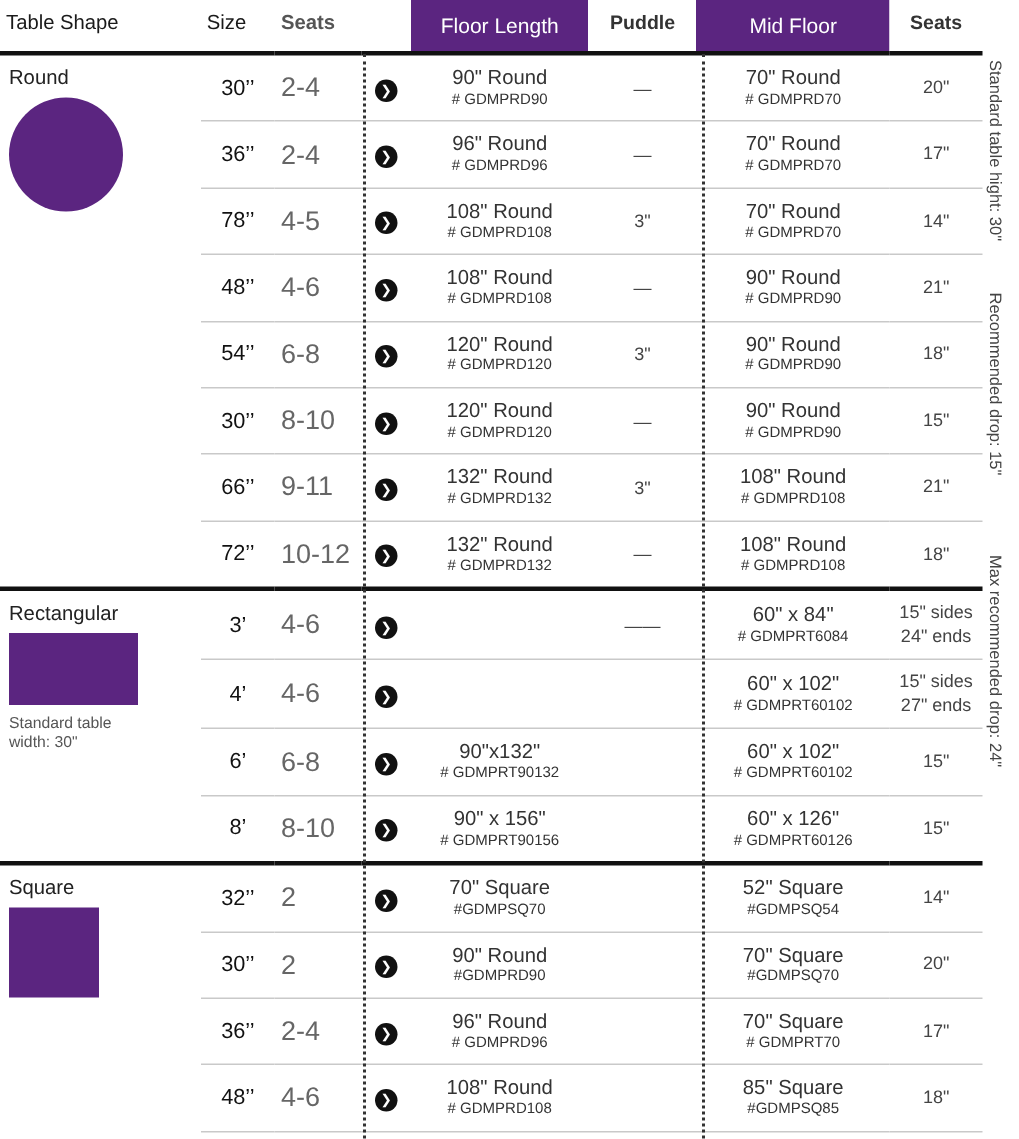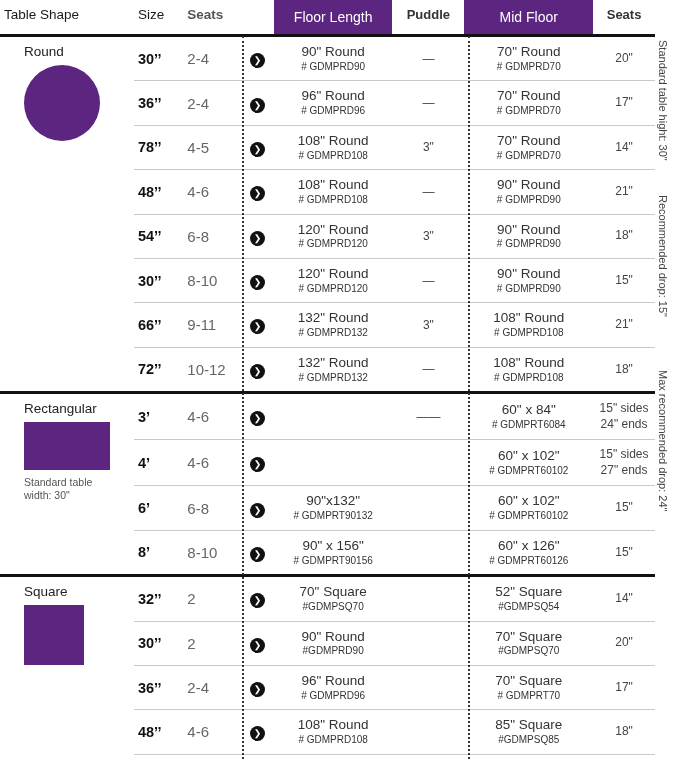--- a/index.html
+++ b/index.html
@@ -69,21 +69,21 @@
     vertical-align: middle;
     height: 28px;
   }
   tr.group-start td {
     border-top: 3px solid #111111;
   }
 
   td.shape-cell {
     vertical-align: top;
     border-bottom: none !important;
-    padding-left: 24px;
+    padding-left: 6px;
     position: relative;
   }
   .shape-label {
     font-size: 13.5px;
     color: #222;
     margin-bottom: 6px;
   }
   .swatch-round {
     width: 76px;
     height: 76px;
@@ -105,26 +105,27 @@
   }
   .shape-note {
     font-size: 10.5px;
     color: #555;
     margin-top: 6px;
     line-height: 1.25;
     width: 92px;
   }
   td.size-cell {
     font-size: 14.5px;
-    font-weight: bold;
+    font-weight: normal;
     color: #111;
     padding-left: 4px;
+    text-align: center;
   }
   td.seats-cell {
-    font-size: 15px;
+    font-size: 18px;
     color: #666;
     padding-left: 4px;
   }
   td.arrow-cell {
     text-align: center;
     padding: 0;
   }
   .arrow-dot {
     display: inline-block;
     width: 15px;

